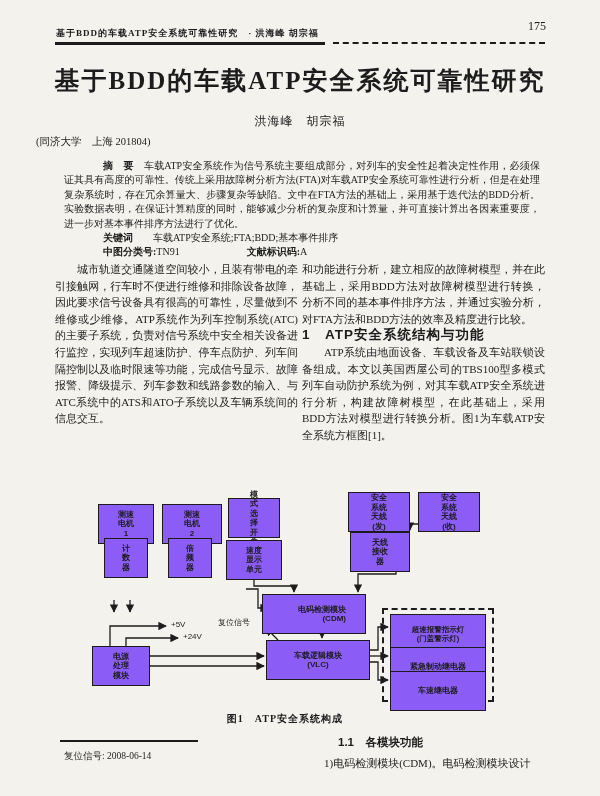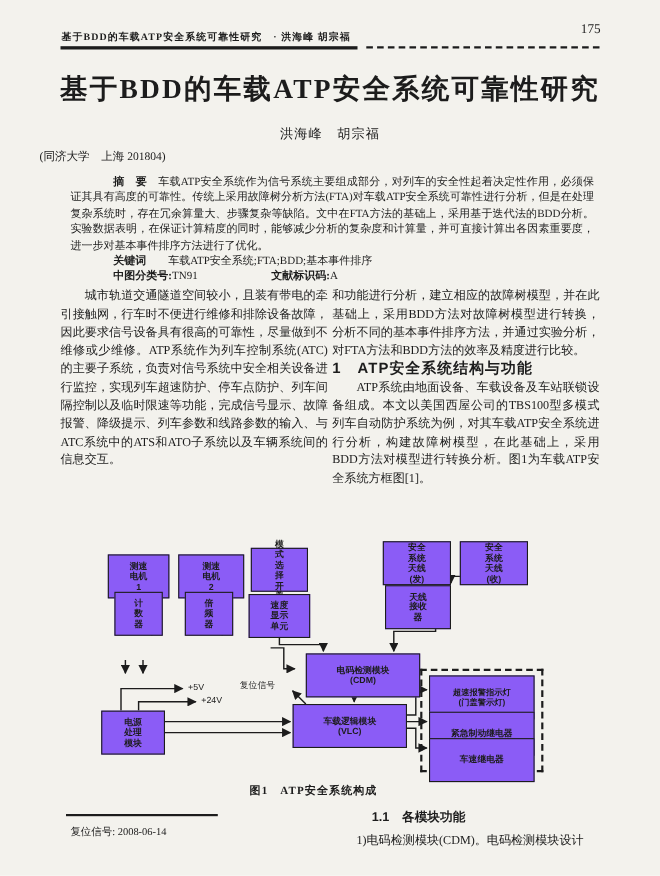--- a/index.html
+++ b/index.html
@@ -121,21 +121,21 @@
 
     <div class="dbox" style="left:28px;top:14px;width:56px;height:18px;">测速电机1</div>
     <div class="dbox" style="left:92px;top:14px;width:60px;height:18px;">测速电机2</div>
     <div class="dbox" style="left:158px;top:8px;width:52px;height:28px;">模式选择开关</div>
     <div class="dbox" style="left:278px;top:2px;width:62px;height:26px;">安全系统天线(发)</div>
     <div class="dbox" style="left:348px;top:2px;width:62px;height:26px;">安全系统天线(收)</div>
     <div class="dbox" style="left:34px;top:48px;width:44px;height:20px;">计数器</div>
     <div class="dbox" style="left:98px;top:48px;width:44px;height:20px;">倍频器</div>
     <div class="dbox" style="left:156px;top:50px;width:56px;height:28px;">速度显示单元</div>
     <div class="dbox" style="left:280px;top:42px;width:60px;height:24px;">天线接收器</div>
-    <div class="dbox" style="left:208px;top:104px;width:104px;height:28px;">电码检测模块(CDM)</div>
+    <div class="dbox" style="left:192px;top:104px;width:104px;height:28px;text-align:right;">电码检测模块(CDM)</div>
     <div class="dbox" style="left:196px;top:150px;width:104px;height:32px;">车载逻辑模块(VLC)</div>
     <div class="dbox" style="left:22px;top:156px;width:58px;height:34px;">电源处理模块</div>
 
     <div class="dashedbox" style="left:312px;top:118px;width:112px;height:94px;"></div>
     <div class="dbox" style="left:320px;top:124px;width:96px;height:26px;font-size:7.5px;">超速报警指示灯(门盖警示灯)</div>
     <div class="dbox" style="left:320px;top:157px;width:96px;height:17px;">紧急制动继电器</div>
     <div class="dbox" style="left:320px;top:181px;width:96px;height:17px;">车速继电器</div>
 
     <div class="dlabel" style="left:101px;top:130px;">+5V</div>
     <div class="dlabel" style="left:113px;top:142px;">+24V</div>

